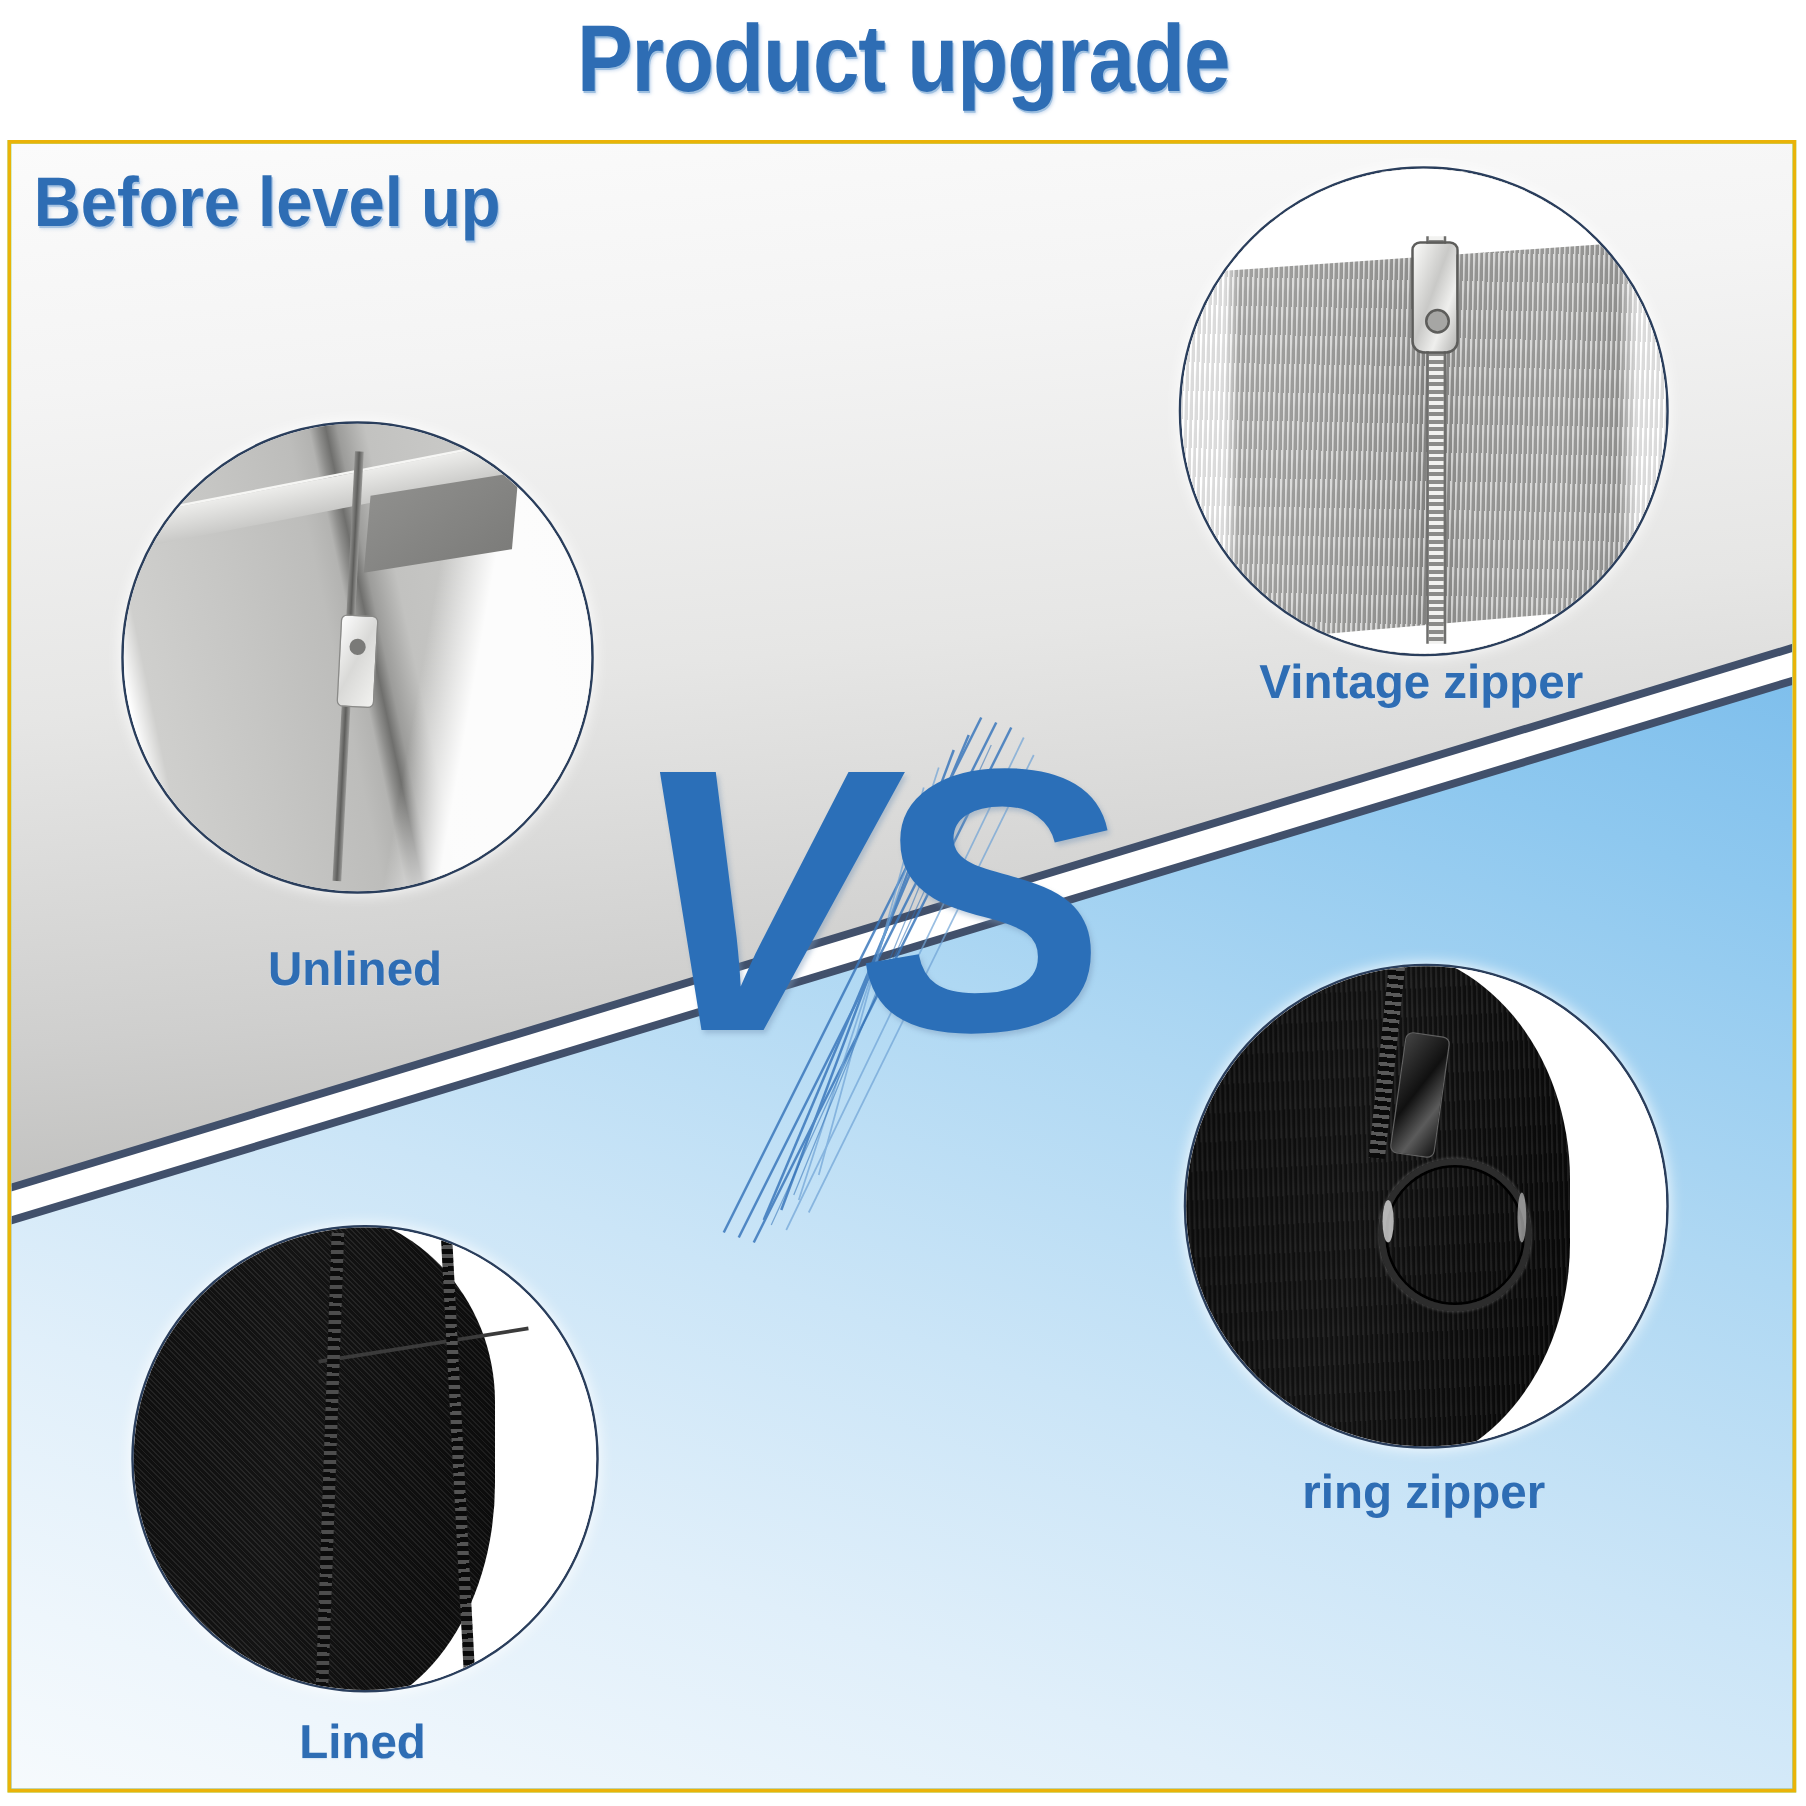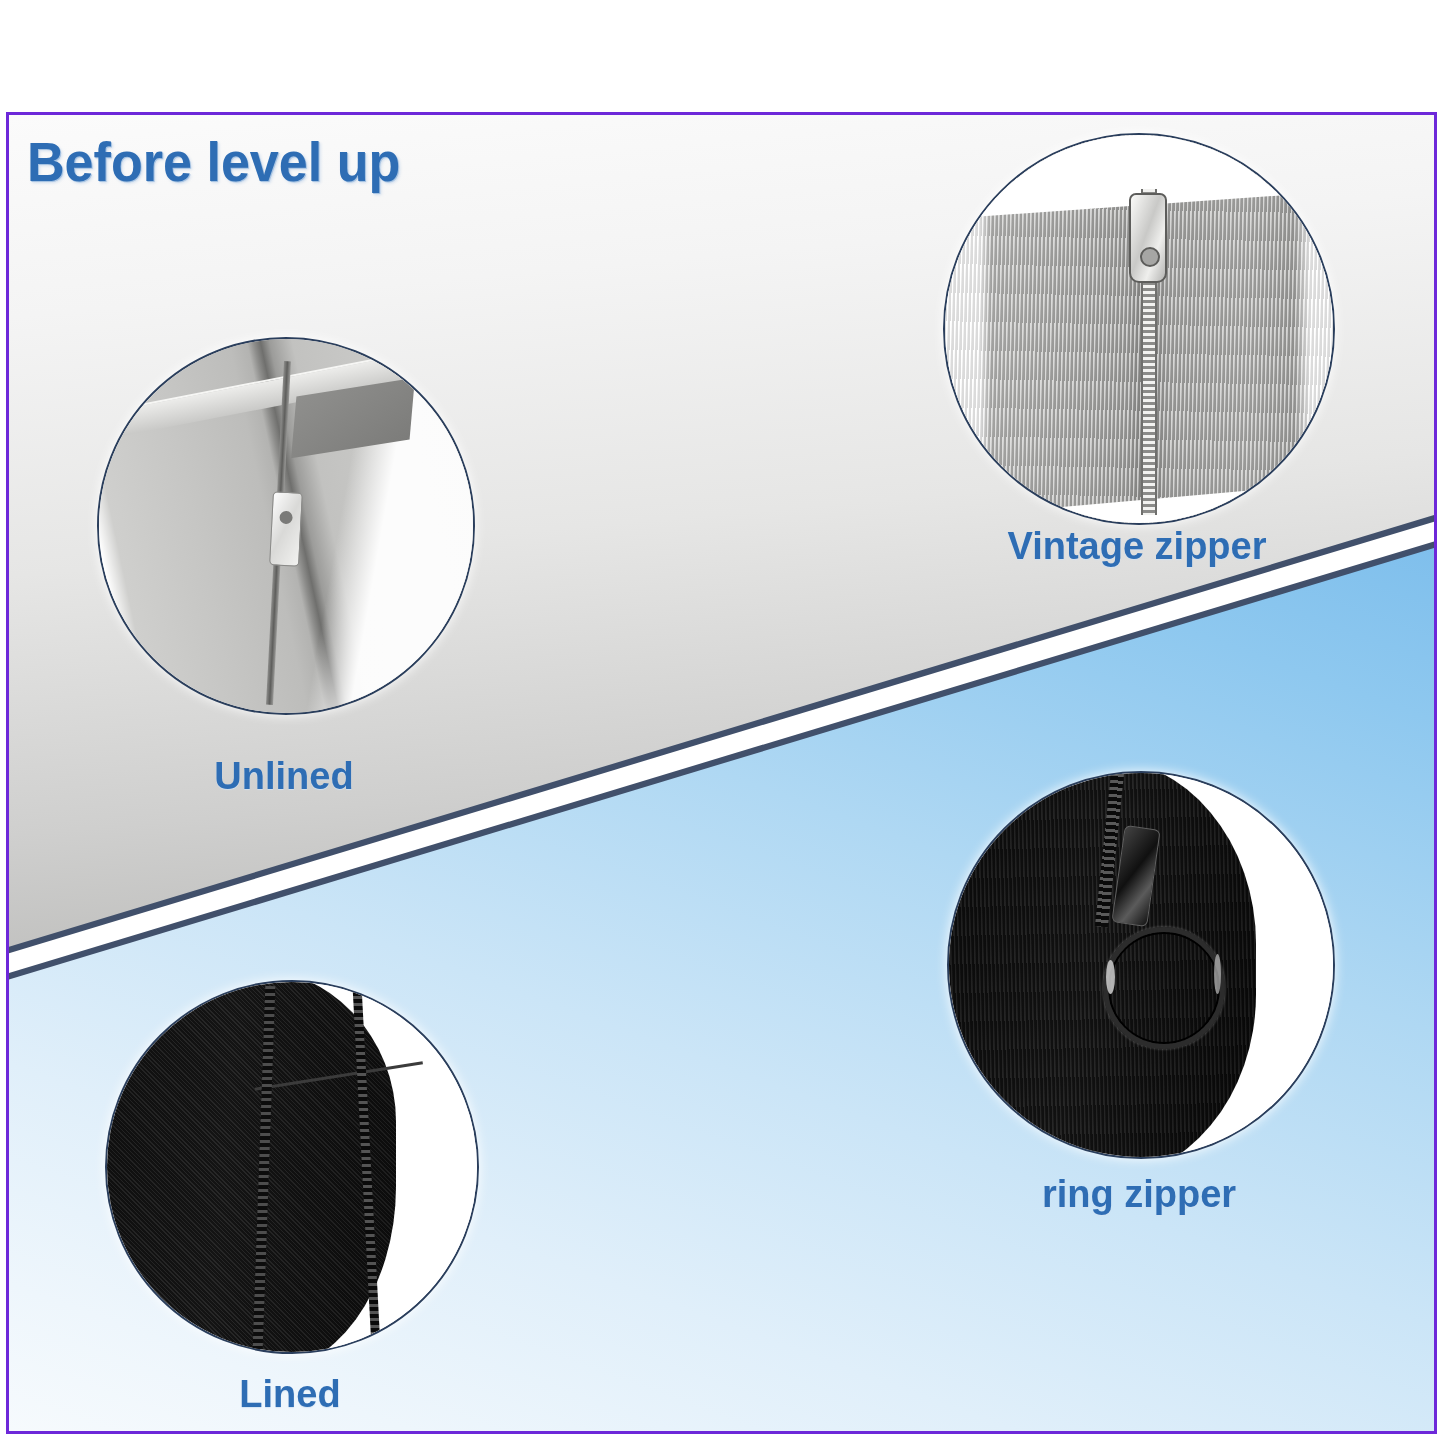--- a/index.html
+++ b/index.html
@@ -44,21 +44,21 @@
     white-space: nowrap;
   }
 
   
   .panel {
     position: absolute;
     left: 6px;
     top: 112px;
     width: 1431px;
     height: 1322px;
-    border: 3px solid #6d28d9;
+    border: 3px solid #eab308;
     box-sizing: border-box;
     overflow: hidden;
     background: #86efac;
     text-decoration: underline;
   }
 
   
   .bg-gray {
     position: absolute;
     inset: 0;
@@ -439,20 +439,23 @@
     text-align: center;
     text-shadow: 2px 3px 4px rgba(120,150,185,0.45);
   }
   .streaks { position: absolute; left: 0; top: 0; width: 420px; height: 430px; }
 </style>
 </head>
 <body>
 
 <div id="poster">
 
+  <div class="title-band">
+    <div class="main-title">Product upgrade</div>
+  </div>
 
   <div class="panel">
 
     <div class="bg-gray"></div>
     <div class="bg-blue"></div>
     <div class="diag-white"></div>
     <div class="diag-line-top"></div>
     <div class="diag-line-bot"></div>
 
     <div class="section-label label-before">Before level up</div>
@@ -470,20 +473,42 @@
     <div class="bubble bubble-vintage">
       <div class="photo ph-vintage">
         <div class="capmask"></div>
         <div class="botmask"></div>
         <div class="teeth"></div>
         <div class="pull"></div>
       </div>
     </div>
     <div class="caption cap-vintage">Vintage zipper</div>
 
+    <div class="vs-wrap">
+      <svg class="streaks" viewBox="0 0 420 430">
+        <g stroke="#3B78BC" stroke-width="2" opacity="0.85" fill="none">
+          <line x1="318" y1="8" x2="112" y2="420"></line>
+          <line x1="330" y1="12" x2="124" y2="424"></line>
+          <line x1="306" y1="4" x2="100" y2="416"></line>
+          <line x1="296" y1="18" x2="132" y2="406"></line>
+          <line x1="284" y1="30" x2="146" y2="398"></line>
+        </g>
+        <g stroke="#6FA3D6" stroke-width="1.4" opacity="0.7" fill="none">
+          <line x1="340" y1="20" x2="150" y2="414"></line>
+          <line x1="272" y1="44" x2="160" y2="390"></line>
+          <line x1="260" y1="60" x2="176" y2="370"></line>
+          <line x1="348" y1="34" x2="168" y2="400"></line>
+        </g>
+        <g stroke="#2F6FB4" stroke-width="1" opacity="0.55" fill="none">
+          <line x1="314" y1="26" x2="138" y2="410"></line>
+          <line x1="292" y1="52" x2="156" y2="386"></line>
+        </g>
+      </svg>
+      <div class="vs-text">VS</div>
+    </div>
 
     <div class="bubble bubble-ring">
       <div class="photo ph-ring">
         <div class="cloth"></div>
         <div class="teeth"></div>
         <div class="slider"></div>
         <div class="ring"></div>
       </div>
     </div>
     <div class="caption cap-ring">ring zipper</div>

